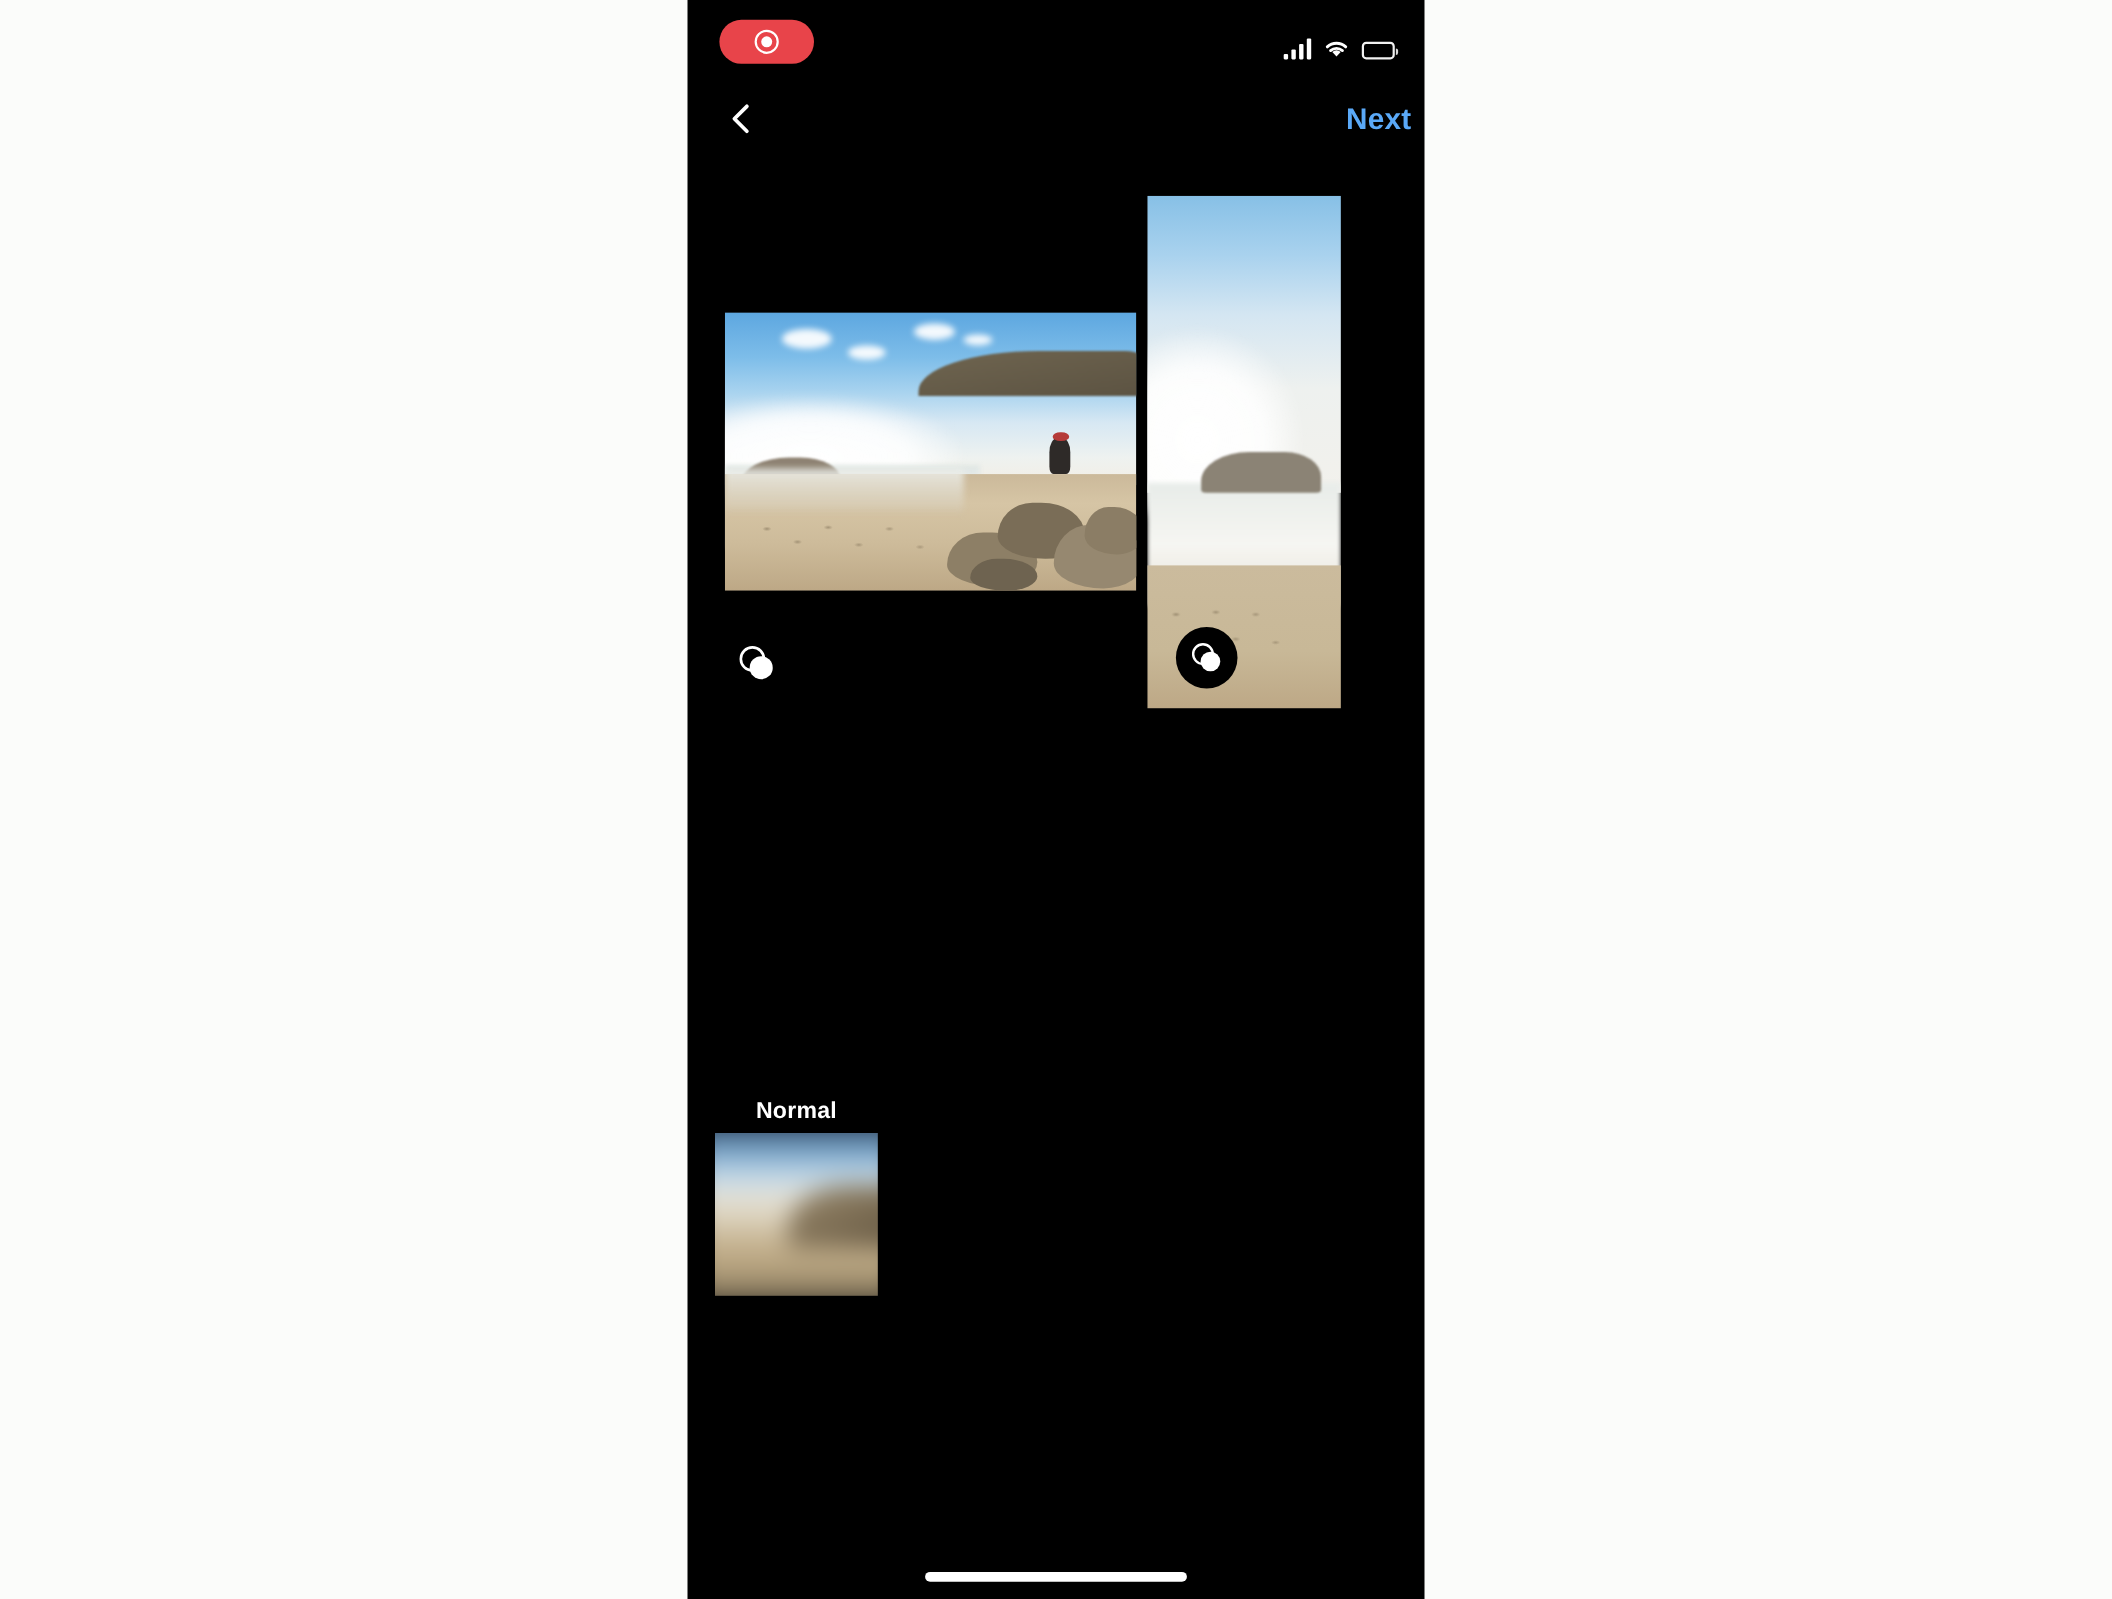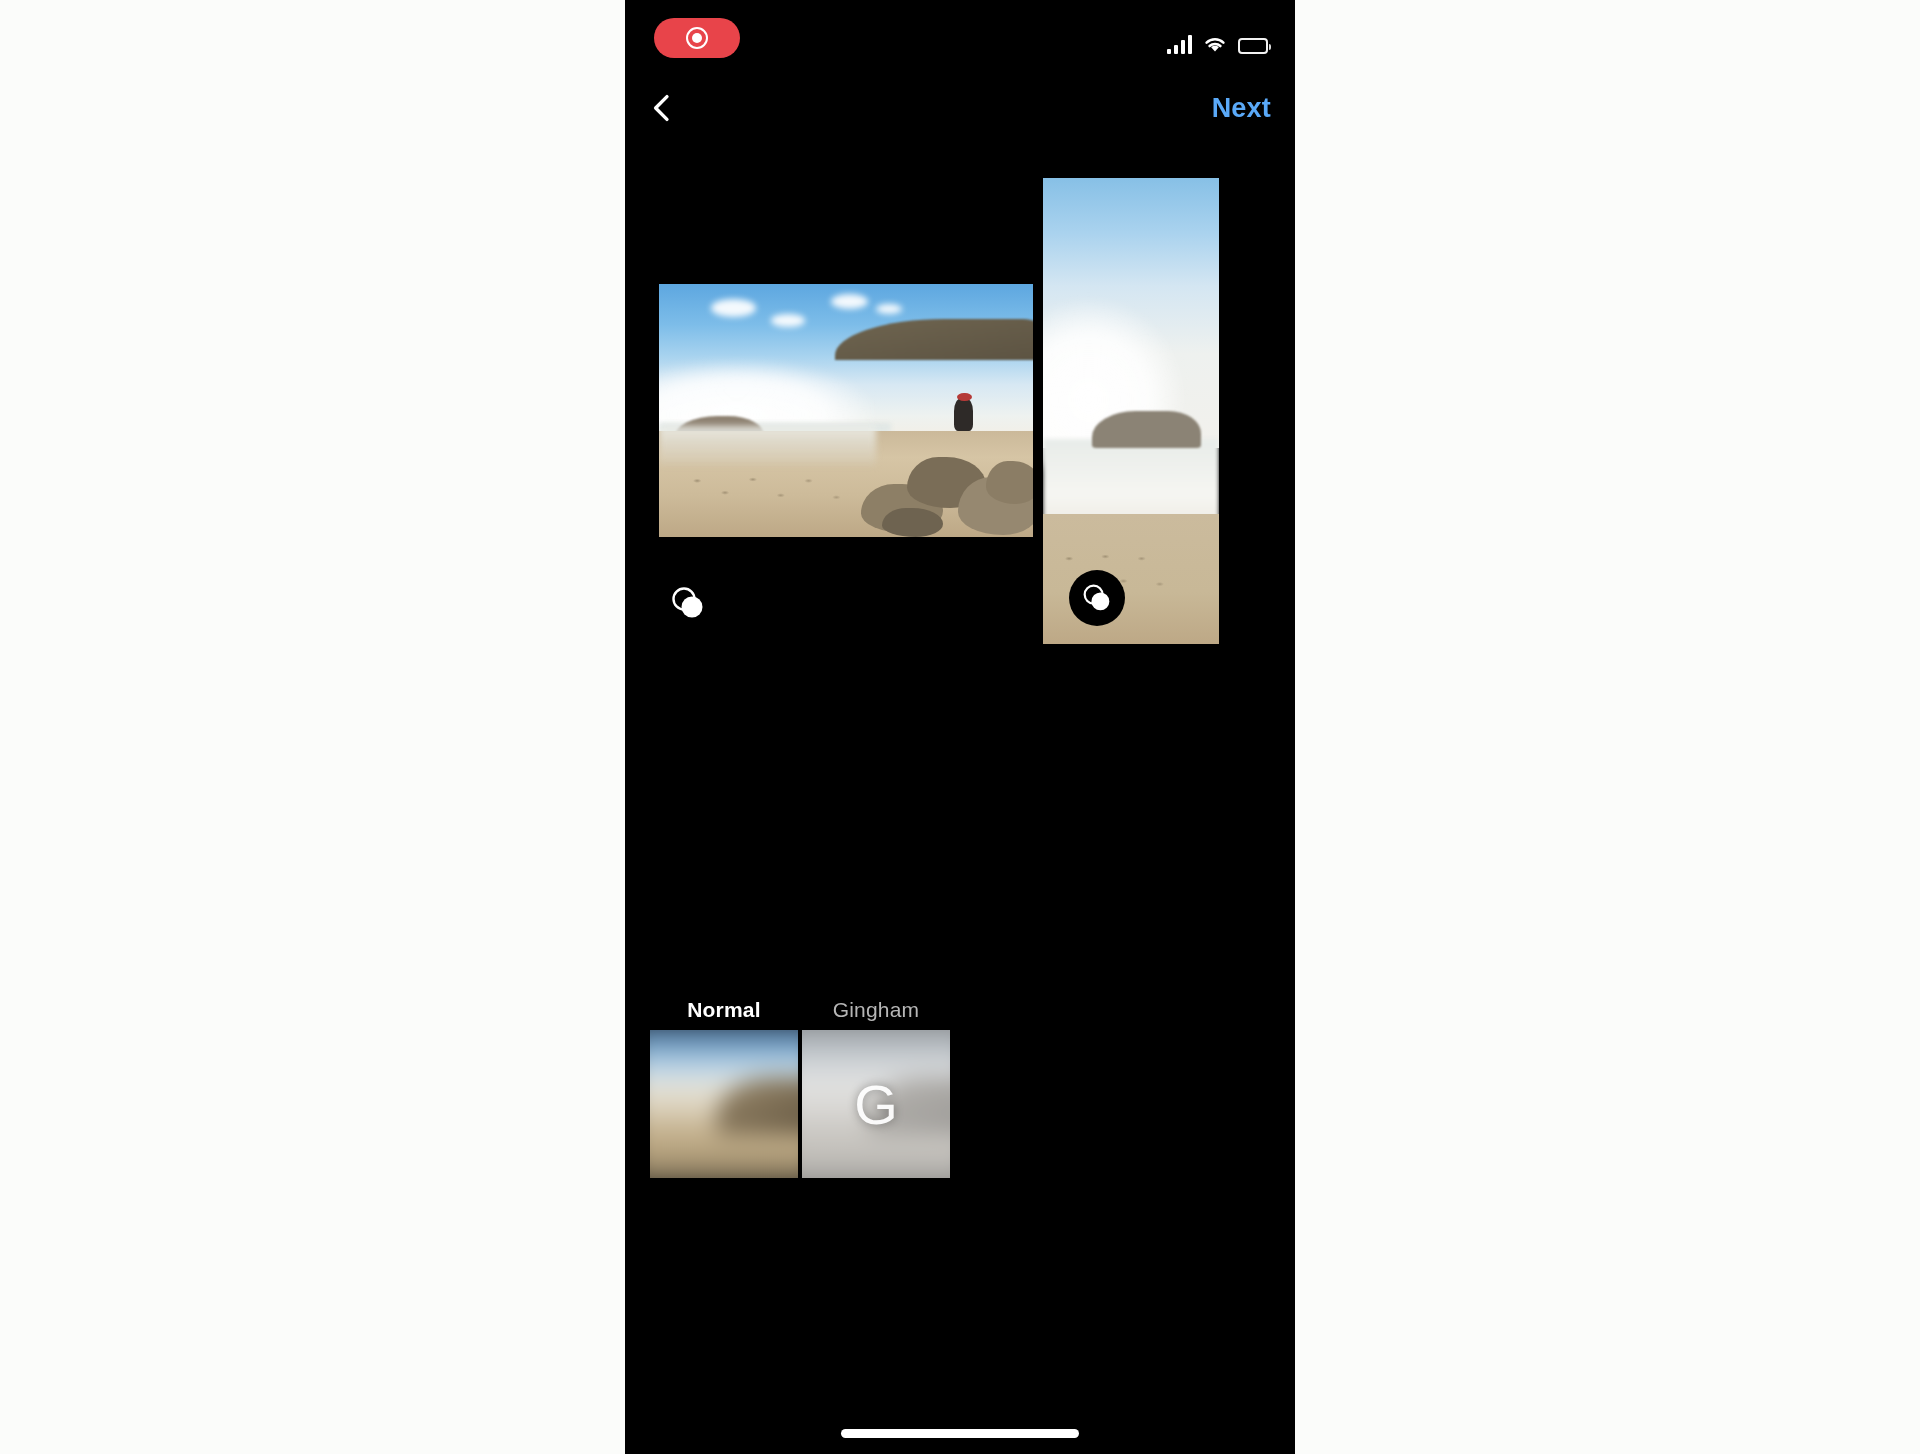--- a/index.html
+++ b/index.html
@@ -112,21 +112,21 @@
   }
   .battery .lvl {
     height: 100%;
     background: #ffffff;
     border-radius: 1px;
   }
 
   
   #nav-bar {
     position: absolute;
-    left: 0;
+    left: 12px;
     top: 76px;
     width: 670px;
     height: 64px;
   }
   #back-chevron {
     position: absolute;
     left: 13px;
     top: 8px;
     width: 48px;
     height: 48px;
@@ -559,33 +559,20 @@
               <div class="t-sky"></div>
                 <div class="t-mid"></div>
                 <div class="t-land"></div>
                 <div class="t-sand"></div>
             </div>
             <div class="thumb-letter"></div>
           </div>
         </div>
 
 
-        <div class="filter-item">
-          <div class="filter-label">Gingham</div>
-          <div class="filter-thumb thumb-gingham">
-            <div class="thumb-scene">
-              <div class="t-sky"></div>
-                <div class="t-mid"></div>
-                <div class="t-land"></div>
-                <div class="t-sand"></div>
-            </div>
-            <div class="tint-gingham"></div>
-            <div class="thumb-letter">G</div>
-          </div>
-        </div>
 
 
       </div>
     </div>
 
     <div id="home-indicator"></div>
 
   </div>
 </div>
 

